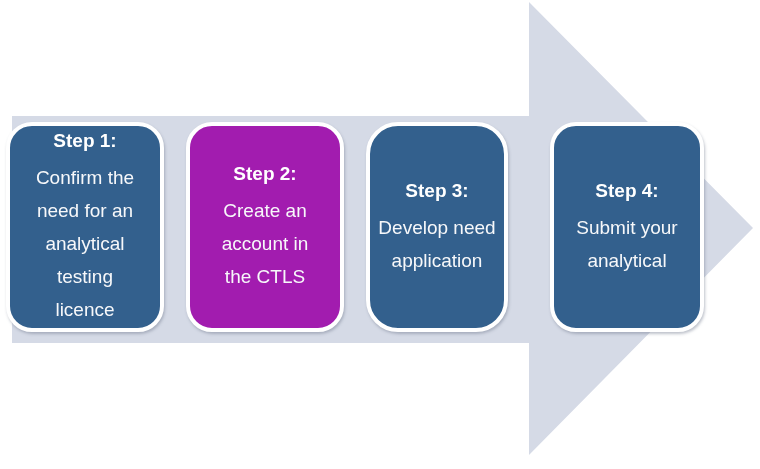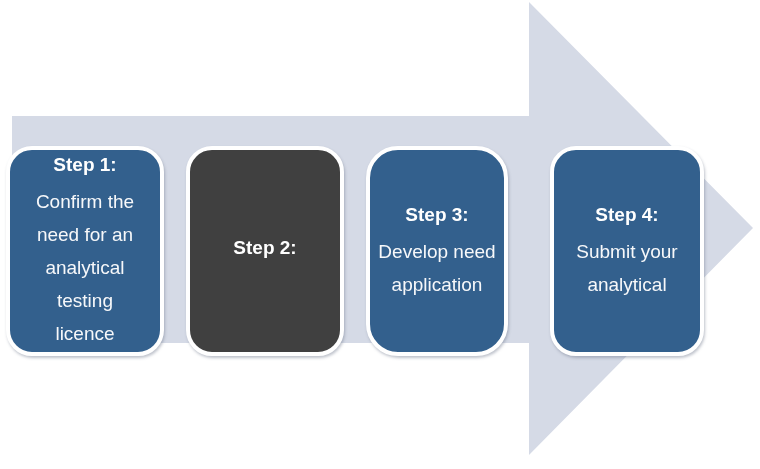--- a/index.html
+++ b/index.html
@@ -32,21 +32,20 @@
     border: 4px solid #ffffff;
     border-radius: 26px;
     box-sizing: border-box;
     box-shadow: 1px 2px 3px rgba(110, 120, 140, 0.45);
     display: flex;
     flex-direction: column;
     justify-content: center;
     align-items: center;
     text-align: center;
     padding: 4px 3px;
-    margin-top: 24px;
   }
   .step-box.pos-1 { left: 6px;   width: 158px; }
   .step-box.pos-2 { left: 186px; width: 158px; }
   .step-box.pos-3 { left: 366px; width: 142px; border-radius: 32px; }
   .step-box.pos-4 { left: 550px; width: 154px; }
   .step-heading {
     color: #ffffff;
     font-size: 19px;
     font-weight: bold;
     line-height: 26px;
@@ -70,22 +69,25 @@
 
   <div class="step-box pos-1" style="background-color: rgb(51, 96, 141);">
     <div class="step-heading">Step 1:</div>
     <div class="step-body">Confirm the
 need for an
 analytical
 testing
 licence</div>
   </div>
 
-  <div class="step-box pos-2" style="background-color: #404040; align-items: center;">
+  <div class="step-box pos-2" style="background-color: #a21caf; align-items: center;">
     <div class="step-heading">Step 2:</div>
+    <div class="step-body">Create an
+account in
+the CTLS</div>
   </div>
 
   <div class="step-box pos-3" style="background-color: rgb(51, 96, 141);">
     <div class="step-heading">Step 3:</div>
     <div class="step-body">Develop need
 application</div>
   </div>
 
   <div class="step-box pos-4" style="background-color: rgb(51, 96, 141);">
     <div class="step-heading">Step 4:</div>

